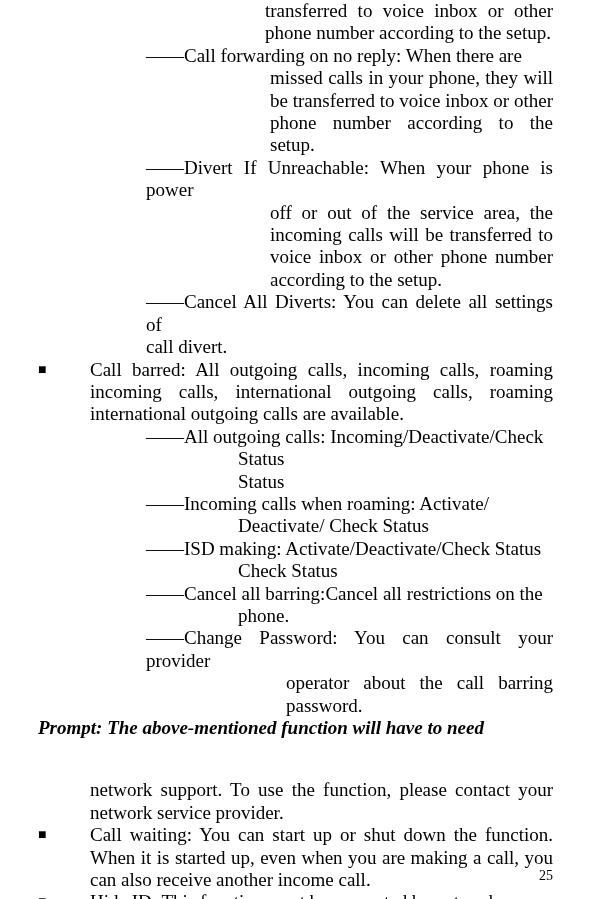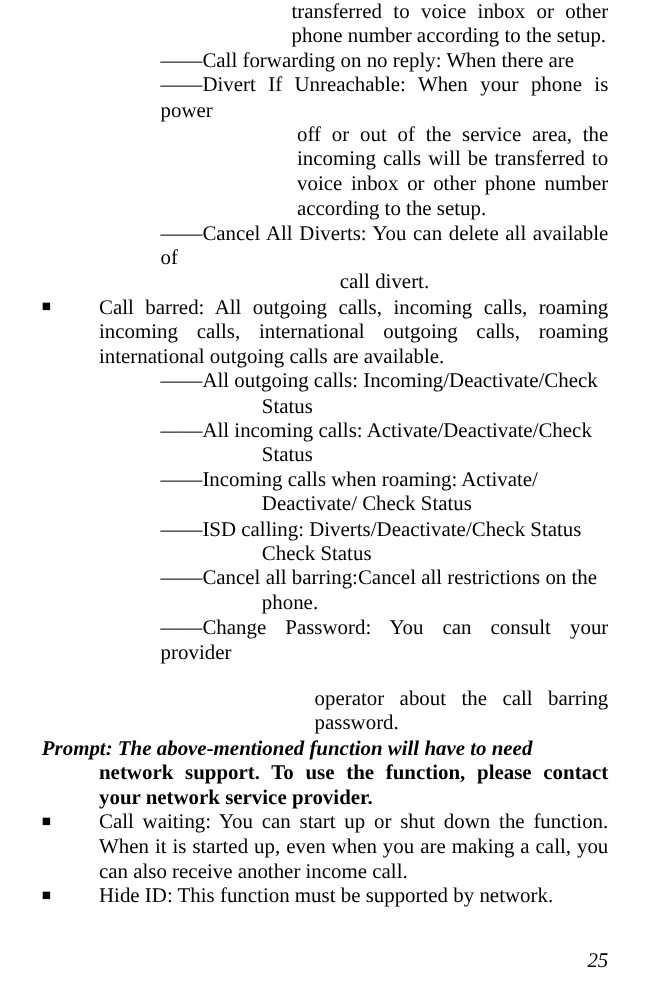--- a/index.html
+++ b/index.html
@@ -25,21 +25,20 @@
     text-align: justify;
   }
   .dash-item {
     padding-left: 108px;
   }
   .dash-cont {
     padding-left: 232px;
     text-align: justify;
   }
   .dash-cont-center {
-    text-align: center;
     padding-left: 108px;
   }
   .dash-cont2 {
     padding-left: 200px;
     text-align: justify;
   }
   .bullet-row {
     display: flex;
     text-align: justify;
   }
@@ -52,67 +51,66 @@
   .bullet-body {
     flex: 1;
     text-align: justify;
   }
   .prompt-block {
     font-weight: bold;
     text-align: justify;
     font-style: italic;
   }
   .prompt-cont {
-    font-weight: bold;
+    font-weight: normal;
     padding-left: 52px;
     text-align: justify;
+    margin-top: 40px;
   }
   .pagenum {
     position: absolute;
     bottom: 14px;
     right: 38px;
-    font-size: 19px;
-    font-style: italic;
+    font-size: 14px;
   }
   .j { text-align: justify; }
   .dash-cont-r {
     padding-left: 248px;
     text-align: justify;
-    margin-top: 20px;
   }
 </style>
 </head>
 <body>
 <div class="page">
 
 <div class="hanging-1 j">transferred to voice inbox or other phone number according to the setup.</div>
 
 <div class="dash-item j">――Call forwarding on no reply: When there are</div>
+<div class="dash-cont">missed calls in your phone, they will be transferred to voice inbox or other phone number according to the setup.</div>
 
 <div class="dash-item j">――Divert If Unreachable: When your phone is power</div>
 <div class="dash-cont">off or out of the service area, the incoming calls will be transferred to voice inbox or other phone number according to the setup.</div>
 
-<div class="dash-item j">――Cancel All Diverts: You can delete all available of</div>
+<div class="dash-item j">――Cancel All Diverts: You can delete all settings of</div>
 <div class="dash-cont-center">call divert.</div>
 
 <div class="bullet-row">
   <div class="bullet">■</div>
   <div class="bullet-body">Call barred: All outgoing calls, incoming calls, roaming incoming calls, international outgoing calls, roaming international outgoing calls are available.</div>
 </div>
 
 <div class="dash-item j">――All outgoing calls: Incoming/Deactivate/Check</div>
 <div class="dash-cont2">Status</div>
 
-<div class="dash-item j">――All incoming calls: Activate/Deactivate/Check</div>
 <div class="dash-cont2">Status</div>
 
 <div class="dash-item j">――Incoming calls when roaming: Activate/</div>
 <div class="dash-cont2">Deactivate/ Check Status</div>
 
-<div class="dash-item j">――ISD calling: Diverts/Deactivate/Check Status</div>
+<div class="dash-item j">――ISD making: Activate/Deactivate/Check Status</div>
 
 <div class="dash-cont2">Check Status</div>
 
 <div class="dash-item j">――Cancel all barring:Cancel all restrictions on the</div>
 <div class="dash-cont2">phone.</div>
 
 <div class="dash-item j">――Change Password: You can consult your provider</div>
 <div class="dash-cont-r">operator about the call barring password.</div>
 
 <div class="prompt-block">Prompt: The above-mentioned function will have to need</div>

